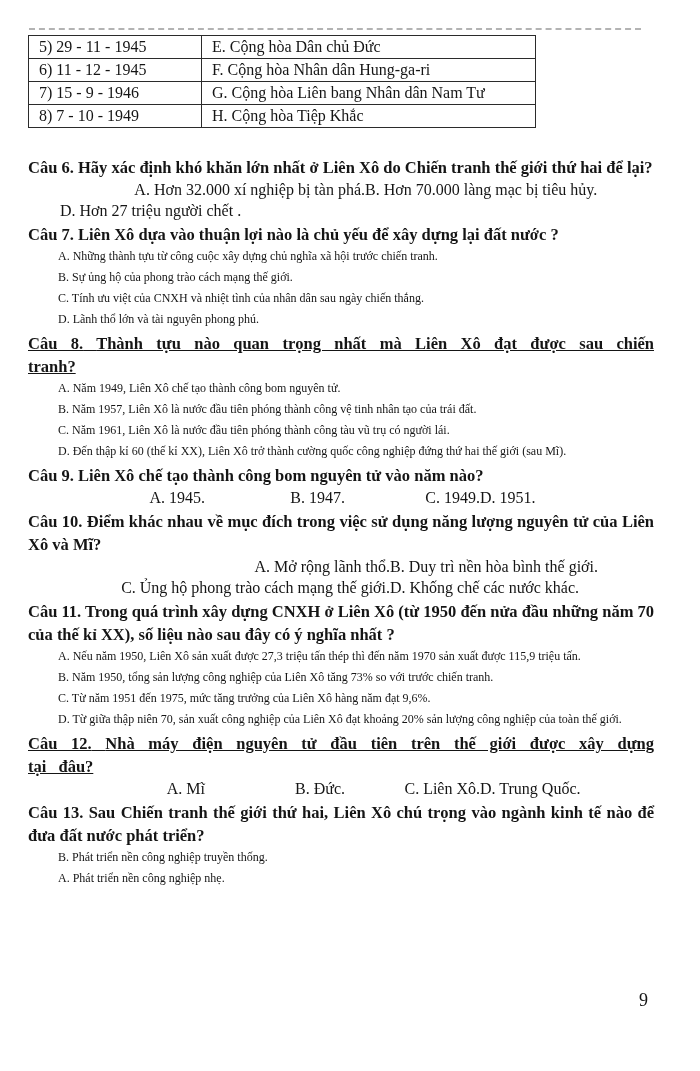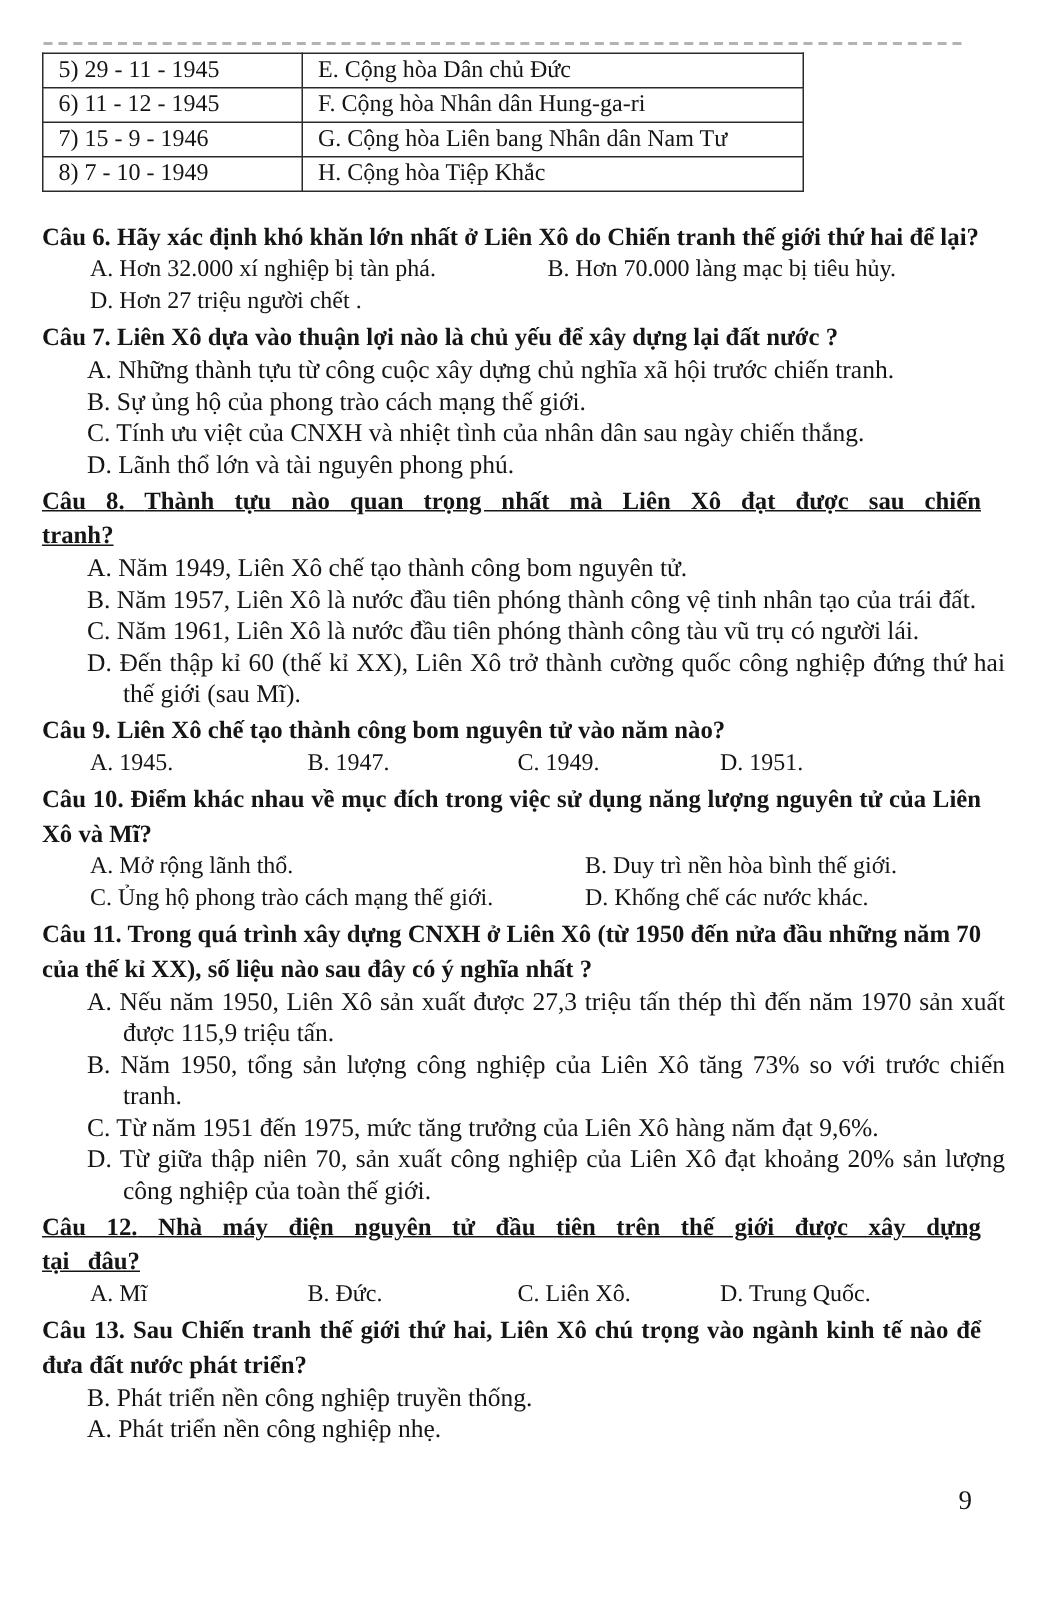--- a/index.html
+++ b/index.html
@@ -15,21 +15,21 @@
   
   .torn-edge {
     width: 612px; height: 0;
     border-top: 2px dashed #9a9a9a;
     margin: 0 0 5px 1px;
     opacity: .75;
   }
   table.match-table {
     border-collapse: collapse;
     width: 508px;
-    margin: 0 0 18px 0;
+    margin: 0 0 28px 0;
   }
   table.match-table td {
     border: 1.6px solid #2b2b2b;
     border-top-width: 1.4px;
     font-size: 16px;
     padding: 0 10px;
     height: 22px;
     white-space: nowrap;
   }
   table.match-table td.c1 { width: 152px; }
@@ -39,33 +39,33 @@
   .qhead {
     margin: 2px 16px 0 0;
     font-weight: bold;
     font-size: 16.5px;
     line-height: 23px;
     text-align: justify;
   }
   .qhead.sp-wide { word-spacing: 8px; text-decoration: underline; }
   .opt {
     margin: 0;
-    font-size: 17px;
+    font-size: 12px;
     line-height: 21px;
     padding-left: 54px;
     text-indent: -24px;
     text-align: justify;
   }
   .opt-row {
     display: flex;
     padding-left: 32px;
     font-size: 16px;
     line-height: 21px;
   }
-  .opt-row p { margin: 0; white-space: nowrap; }
+  .opt-row p { margin: 0; white-space: nowrap; text-align: right; }
   .w305 { width: 305px; }
   .w330 { width: 330px; }
   .w145 { width: 145px; }
   .w140 { width: 140px; }
   .w135 { width: 135px; }
 
   .page-number {
     position: absolute;
     top: 990px;
     right: 52px;

